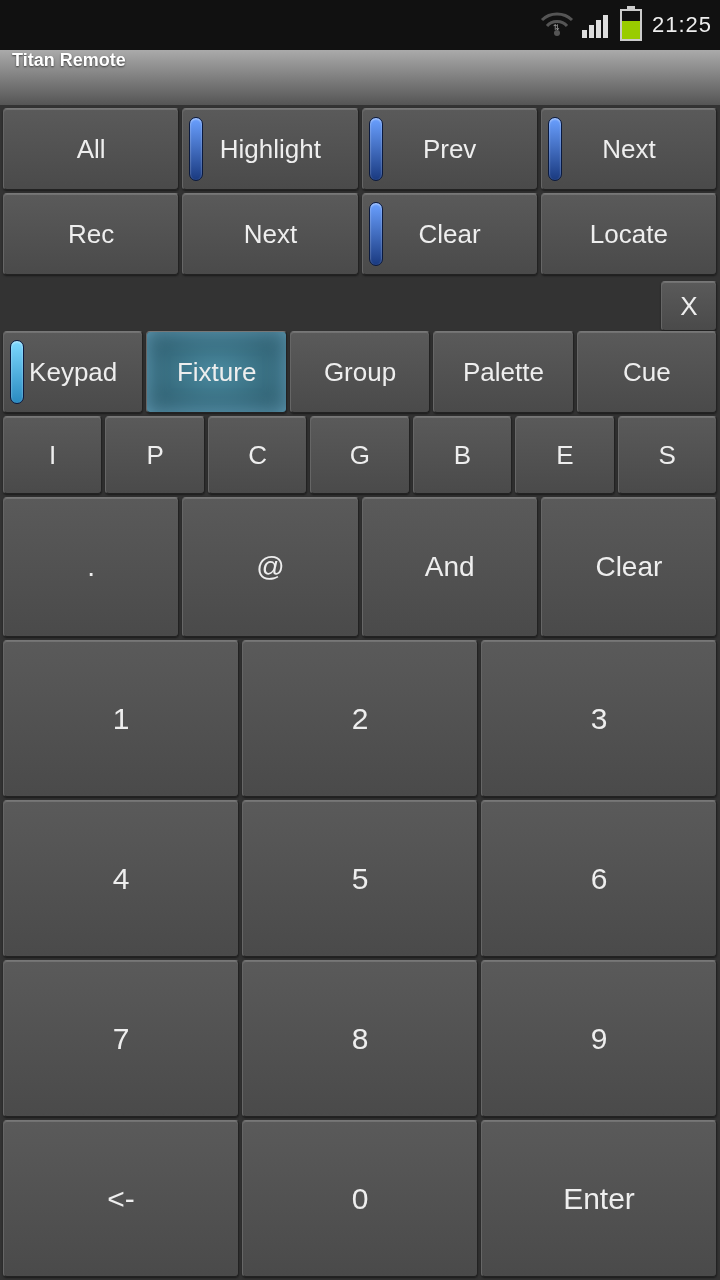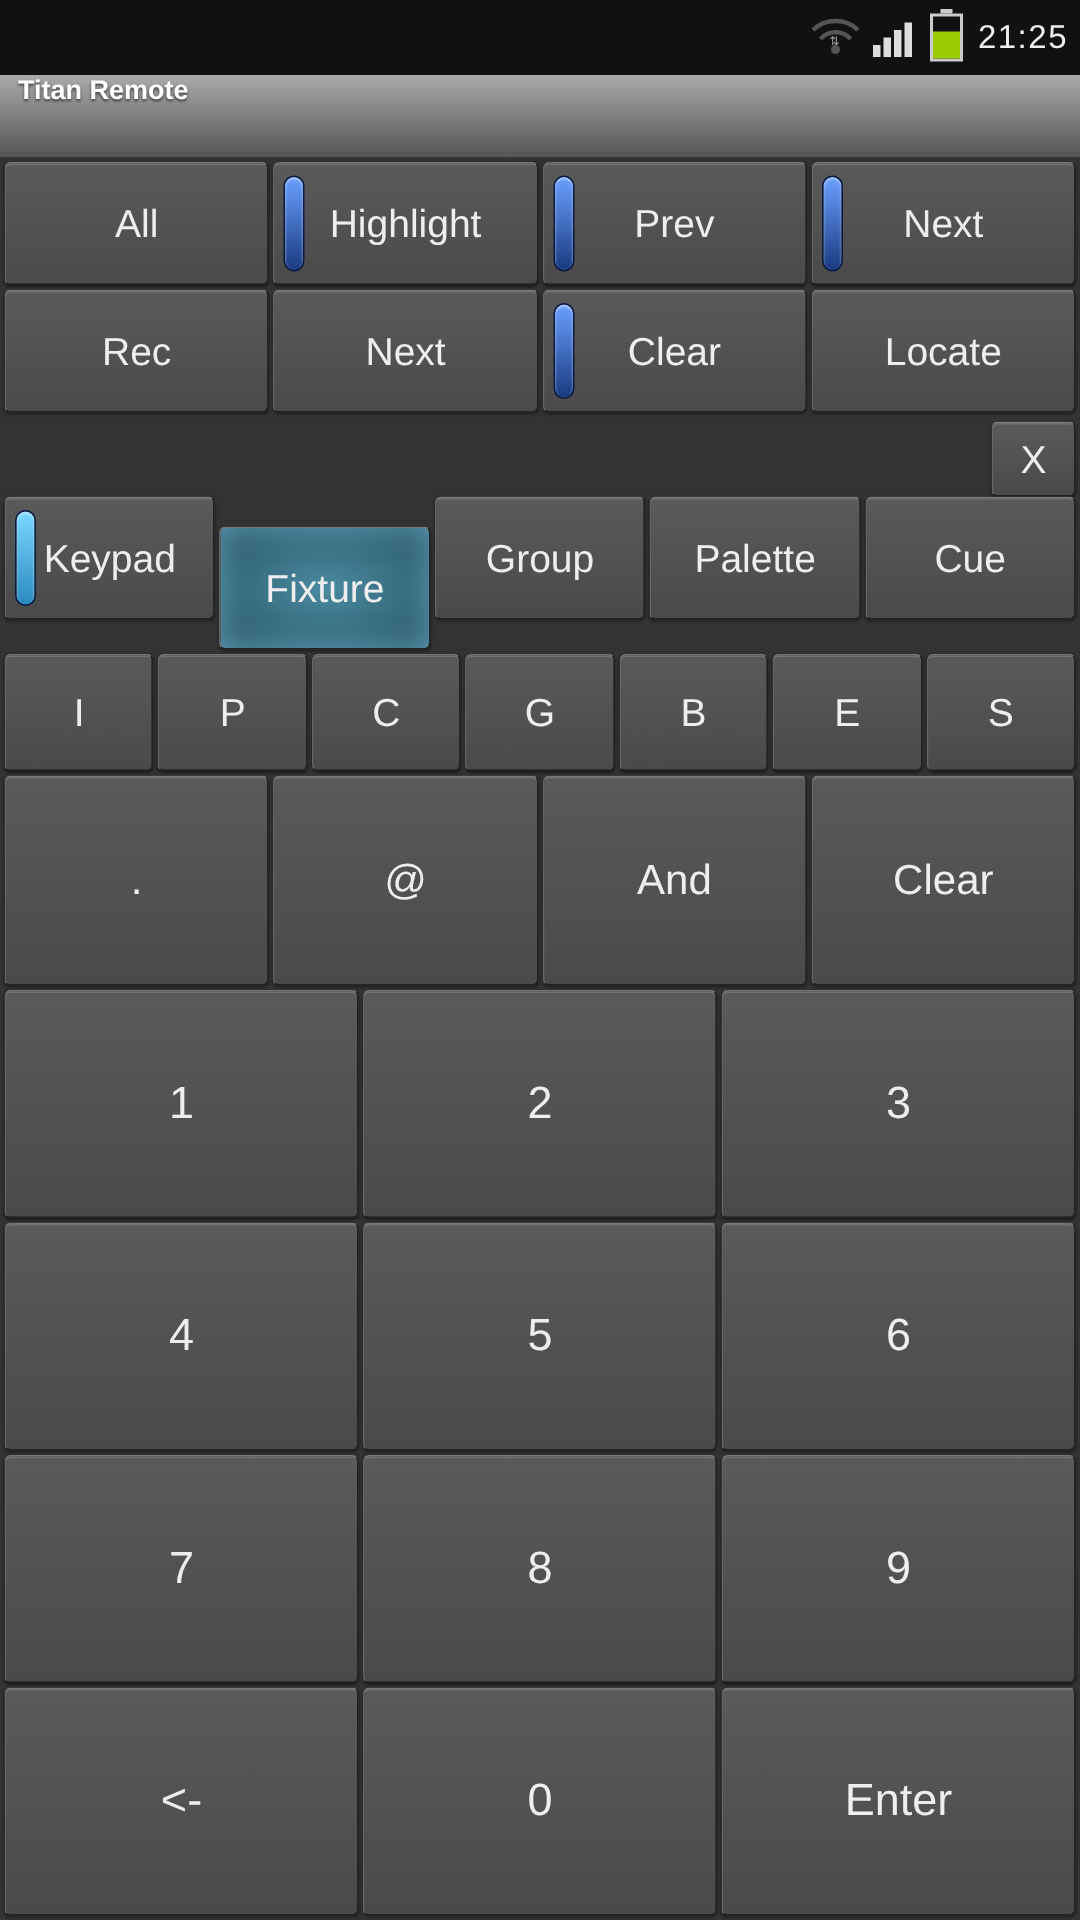--- a/index.html
+++ b/index.html
@@ -49,21 +49,20 @@
     align-items: center;
     justify-content: center;
     position: relative;
     box-shadow: inset 0 1px 0 rgba(255,255,255,0.15), 0 1px 2px rgba(0,0,0,0.5);
     user-select: none;
     cursor: pointer;
   }
   .btn.selected {
     background: radial-gradient(ellipse at center, #4a8aa0, #2c5a6a 90%);
     box-shadow: inset 0 0 20px rgba(150,220,255,0.5), 0 1px 2px rgba(0,0,0,0.5);
-    margin-top: 20px;
   }
   
   
   .indicator {
     position: absolute;
     left: 6px;
     top: 10%;
     width: 14px;
     height: 80%;
     border-radius: 7px;

